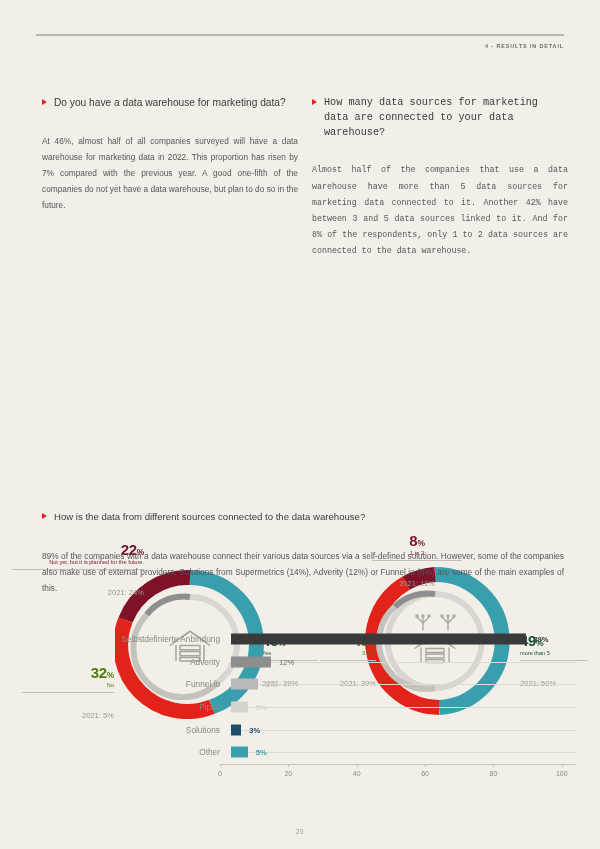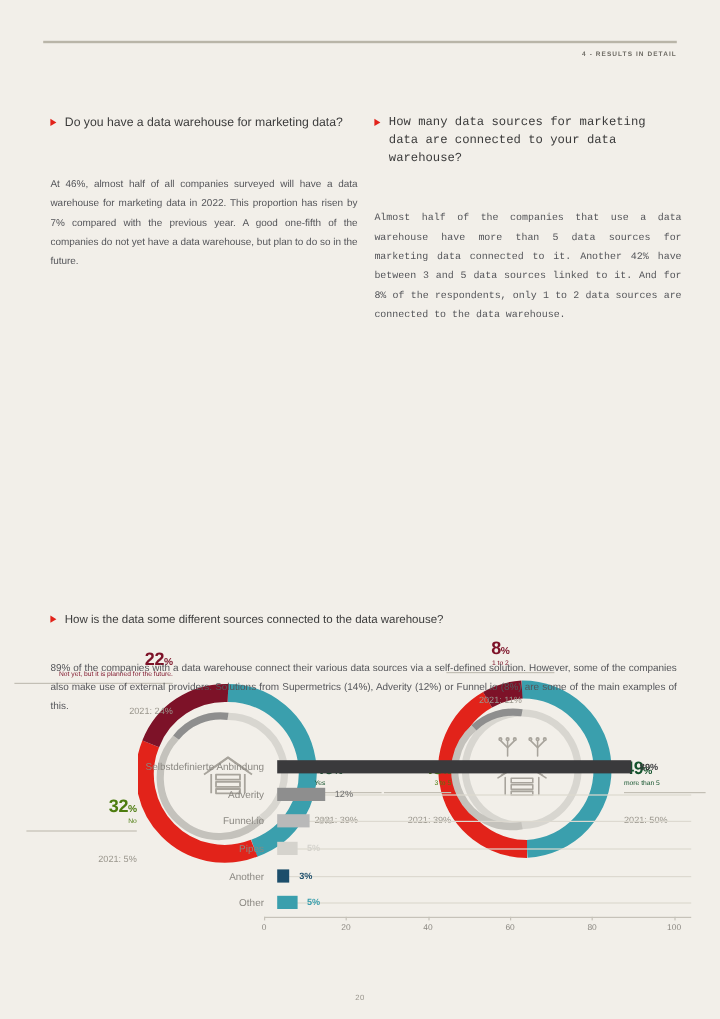--- a/index.html
+++ b/index.html
@@ -31,21 +31,21 @@
   .q{
     display:flex;align-items:flex-start;gap:7px;
     font-size:10.2px;color:#3b3b3b;line-height:1.45;font-weight:400;
   }
   .tri{
     flex:0 0 auto;margin-top:3px;
     width:0;height:0;border-left:5px solid #e2231a;
     border-top:3.4px solid transparent;border-bottom:3.4px solid transparent;
   }
   .body-text{
-    margin-top:34px;font-size:8.3px;line-height:1.95;
+    margin-top:22px;font-size:8.3px;line-height:1.95;
     color:#55565a;text-align:justify;
   }
 
   
   .charts{position:absolute;left:0;top:261px;width:600px;height:215px;text-decoration:underline;}
   .donut{position:absolute;width:150px;height:150px;}
   .donut.one{left:115px;top:308px;}
   .donut.two{left:360px;top:305px;}
   .donut svg{display:block;}
 
@@ -224,21 +224,21 @@
       <div class="pct teal"><span>49</span><span class="sm">%</span></div>
       <div class="name teal">more than 5</div>
       <div class="rule"></div>
       <div class="prev">2021: 50%</div>
     </div>
   </div>
 
   <div class="mid">
     <div class="q">
       <span class="tri"></span>
-      <span>How is the data some different sources connected to the data warehouse?</span>
+      <span>How is the data from different sources connected to the data warehouse?</span>
     </div>
     <div class="body-text">89% of the companies with a data warehouse connect their various data sources via a self-defined solution. However, some of the companies also make use of external providers. Solutions from Supermetrics (14%), Adverity (12%) or Funnel.io (8%) are some of the main examples of this.</div>
   </div>
 
   <div class="barchart">
 
     <div class="bar-row">
       <div class="bar-label">Selbstdefinierte Anbindung</div>
       <div class="bar-track">
         <div class="gridline" style="background:transparent;"></div>
@@ -269,21 +269,21 @@
     <div class="bar-row">
       <div class="bar-label">Pipes</div>
       <div class="bar-track">
         <div class="gridline"></div>
         <div class="bar" style="width:4.8%;background:#d5d3cd;"></div>
         <div class="bar-val" style="left:7.2%;color:#d5d3cd;">5%</div>
       </div>
     </div>
 
     <div class="bar-row">
-      <div class="bar-label">Another</div>
+      <div class="bar-label">Solutions</div>
       <div class="bar-track">
         <div class="gridline"></div>
         <div class="bar" style="width:2.9%;background:#1c4e6b;"></div>
         <div class="bar-val" style="left:5.3%;color:#1c4e6b;">3%</div>
       </div>
     </div>
 
     <div class="bar-row">
       <div class="bar-label">Other</div>
       <div class="bar-track">

